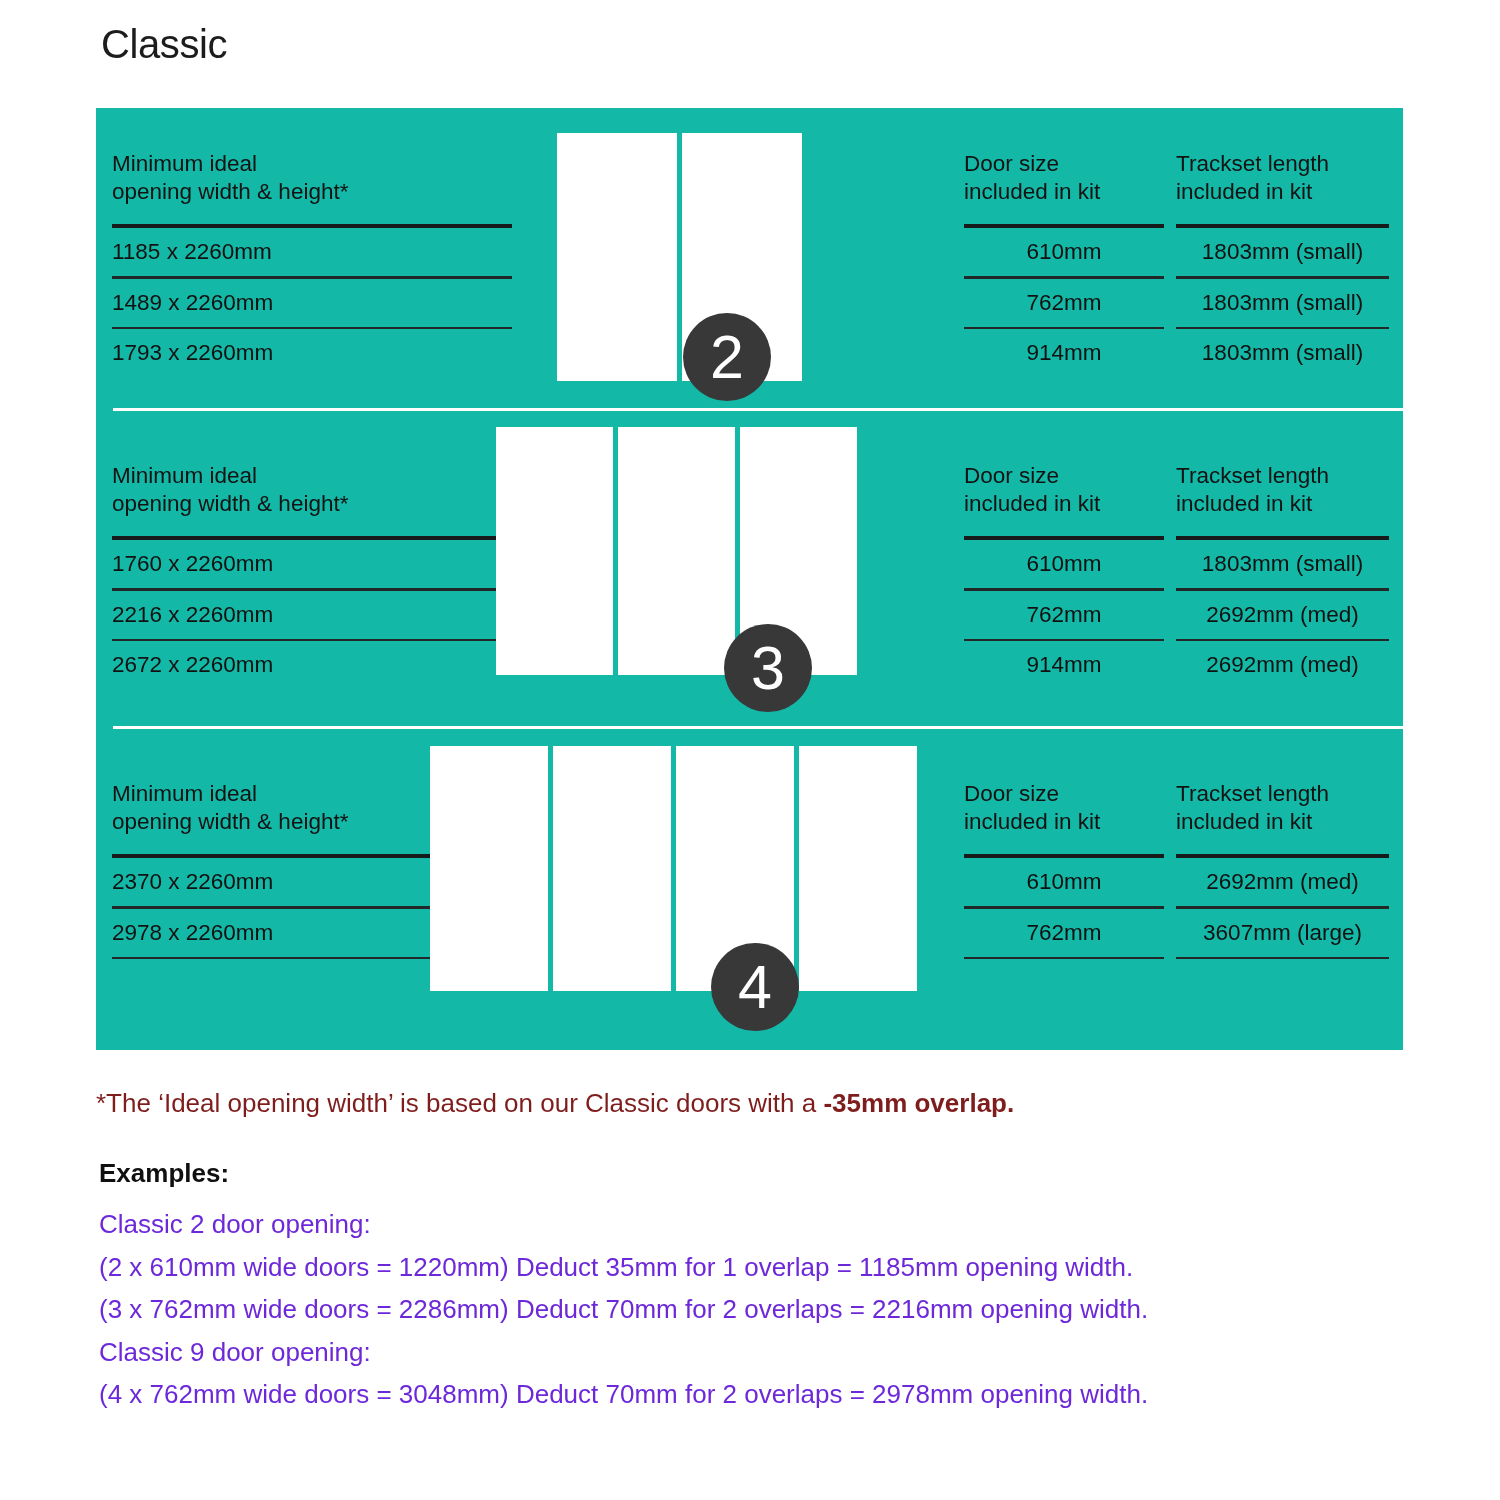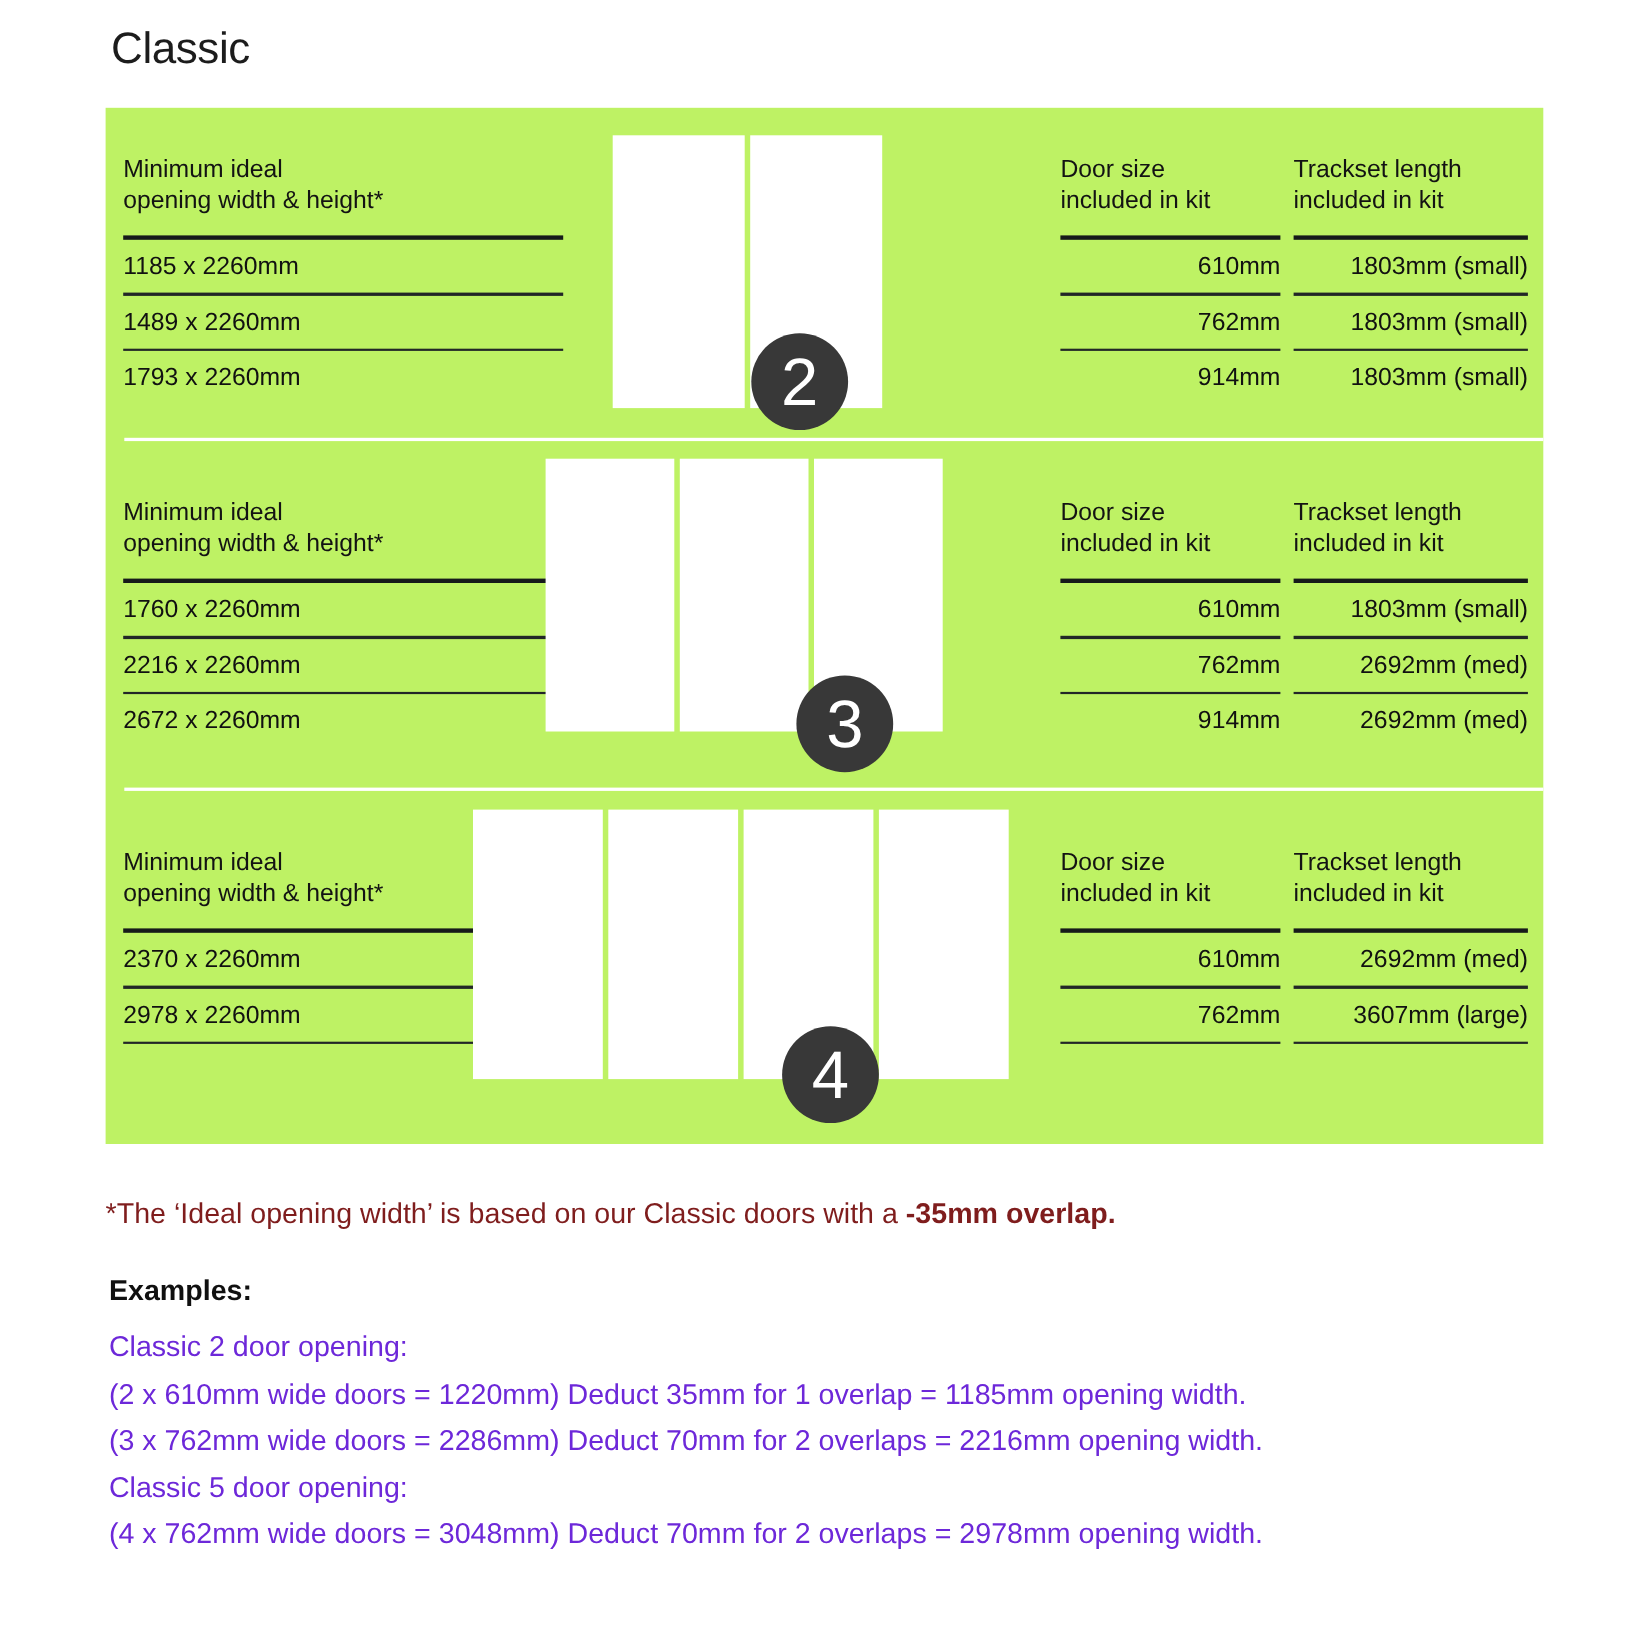--- a/index.html
+++ b/index.html
@@ -23,24 +23,24 @@
     font-size: 40px;
     font-weight: 400;
     letter-spacing: -0.4px;
     color: #1c1c1c;
   }
 
   
   .panel-wrap {
     position: absolute;
     left: 96px;
-    top: 98px;
+    top: 108px;
     width: 1307px;
     height: 942px;
-    background: #bef264;
+    background: #14b8a6;
   }
 
   .panel {
     position: absolute;
     left: 0;
     width: 100%;
   }
   .panel.p0 { top: 0px;   height: 302px; }
   .panel.p1 { top: 302px; height: 318px; }
   .panel.p2 { top: 620px; height: 322px; }
@@ -82,21 +82,21 @@
   }
   .rule.thin { height: 2.5px; background: #222727; }
 
   .cell {
     font-size: 22.5px;
     line-height: 26px;
     color: #111;
     padding: 11px 0 11px 0;
   }
   .col-left .cell { text-align: left; }
-  .col-mid .cell, .col-right .cell { text-align: right; }
+  .col-mid .cell, .col-right .cell { text-align: center; }
 
   
   .col-head.h0 { padding-top: 42px; }
   .col-head.h1 { padding-top: 52px; }
   .col-head.h2 { padding-top: 52px; }
 
   
   .doors {
     position: absolute;
     display: flex;
@@ -304,15 +304,15 @@
 </div>
 
 <div class="footnote"><span>*The ‘Ideal opening width’ is based on our Classic doors with a </span><b>-35mm overlap.</b></div>
 
 <div class="examples-head">Examples:</div>
 
 <div class="examples-list">
   <div class="ex-line">Classic 2 door opening:</div>
   <div class="ex-line">(2 x 610mm wide doors = 1220mm)  Deduct 35mm for 1 overlap = 1185mm opening width.</div>
   <div class="ex-line">(3 x 762mm wide doors = 2286mm)  Deduct 70mm for 2 overlaps = 2216mm opening width.</div>
-  <div class="ex-line">Classic 5 door opening:</div>
+  <div class="ex-line">Classic 9 door opening:</div>
   <div class="ex-line">(4 x 762mm wide doors = 3048mm)  Deduct 70mm for 2 overlaps = 2978mm opening width.</div>
 </div>
 
 </body></html>

